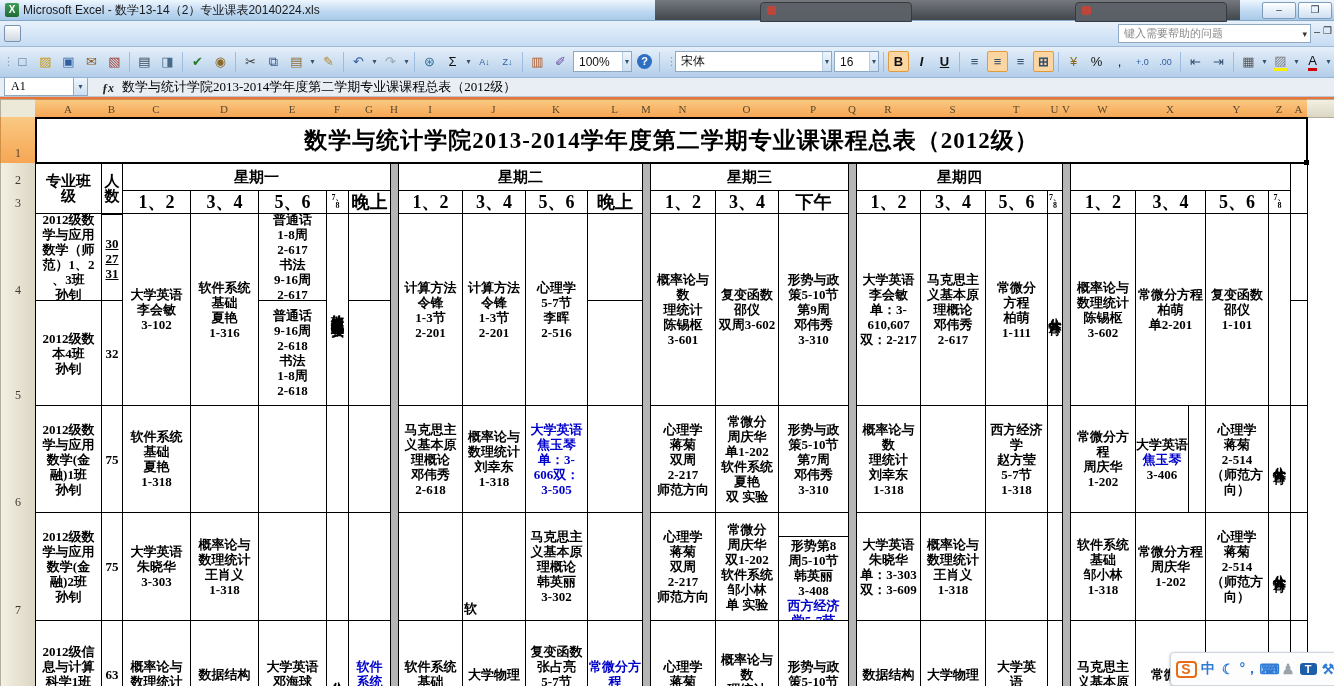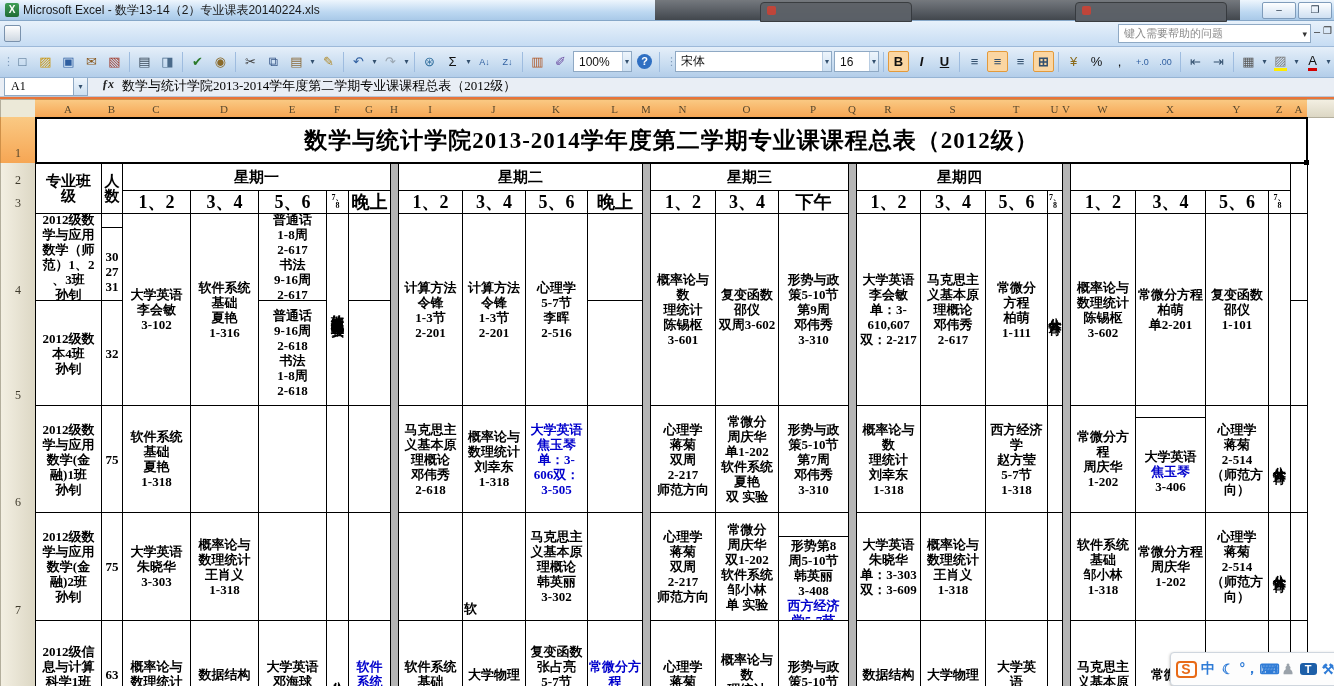--- a/index.html
+++ b/index.html
@@ -42,21 +42,21 @@
   .tb-dd{width:9px;height:21px;display:flex;align-items:center;justify-content:center;font-size:8px;color:#33506e;flex:0 0 auto}
   .tb-combo{height:19px;background:#fff;border:1px solid #8fa9c4;display:flex;align-items:center;
     font-size:12px;padding-left:5px;margin:0 1px;flex:0 0 auto;color:#111}
   .tb-combo .dd{margin-left:auto;font-size:8px;background:linear-gradient(#eef5fc,#cde0f2);height:100%;
     display:flex;align-items:center;padding:0 2px;border-left:1px solid #b9cde2;color:#33506e}
   .ubar-y{border-bottom:3px solid #ffec00}
   .ubar-r{border-bottom:3px solid #d40000}
   .helpq{background:#2f6fc2;color:#fff;border-radius:50%;width:15px;height:15px;line-height:15px;text-align:center;font-size:11px;font-weight:bold}
   
   #formulabar{position:absolute;left:0;top:77px;width:1334px;height:19px;background:#e9eef5;
-    border-bottom:1px solid #b9c6d6;display:flex;align-items:flex-start;font-size:12px;z-index:27}
+    border-bottom:1px solid #b9c6d6;display:flex;align-items:flex-end;font-size:12px;z-index:27}
   #namebox{width:62px;height:17px;background:#fff;border:1px solid #8fa9c4;margin-left:4px;
     display:flex;align-items:center;padding-left:6px;font-family:"Liberation Serif",serif}
   #namebox-dd{width:13px;height:17px;font-size:8px;display:flex;align-items:center;justify-content:center;
     background:linear-gradient(#eef5fc,#cde0f2);border:1px solid #8fa9c4;border-left:none;color:#33506e}
   #fxlbl{font-style:italic;font-family:"Liberation Serif",serif;margin:0 8px 0 14px;color:#222;font-weight:bold}
   #formula-text{font-family:"Liberation Serif","DejaVu Serif",serif;font-size:13px;color:#000;white-space:nowrap}
   #orange-line{position:absolute;left:0;top:96px;width:1334px;height:3px;background:#e8743a;z-index:26}
   
   #sheet{position:absolute;left:0;top:0;width:1334px;height:686px;z-index:10;overflow:hidden}
   .colhdr{position:absolute;box-sizing:border-box;background:linear-gradient(#fac983,#f6a654);
@@ -225,21 +225,21 @@
 8</span>
       </div>
       <div class="cell" style="left: 35px; top: 213px; width: 67px; height: 88px;">
         <span class="ct">2012级数
 学与应用
 数学（师
 范）1、2
 、3班
 孙钊</span>
       </div>
-      <div class="cell" style="left: 101px; top: 227px; width: 22px; height: 88px;">
+      <div class="cell" style="left: 101px; top: 214px; width: 22px; height: 88px; text-decoration: underline;">
         <span class="ct">30
 27
 31</span>
       </div>
       <div class="cell" style="left: 258px; top: 213px; width: 69px; height: 88px;">
         <span class="ct">普通话
 1-8周
 2-617
 书法
 9-16周
@@ -458,21 +458,21 @@
       </div>
       <div class="cell" style="left: 1047px; top: 405px; width: 16px; height: 108px;">
         <span class="ct"></span>
       </div>
       <div class="cell" style="left: 1070px; top: 405px; width: 66px; height: 108px;">
         <span class="ct">常微分方
 程
 周庆华
 1-202</span>
       </div>
-      <div class="cell" style="left: 1135px; top: 405px; width: 71px; height: 108px; margin-top: 12px;">
+      <div class="cell" style="left: 1135px; top: 405px; width: 54px; height: 108px;">
         <span class="ct"><span>大学英语</span>
 <span class="blue">焦玉琴</span>
 <span>3-406</span></span>
       </div>
       <div class="cell" style="left: 1205px; top: 405px; width: 64px; height: 108px;">
         <span class="ct">心理学
 蒋菊
 2-514
 （师范方
 向）</span>

